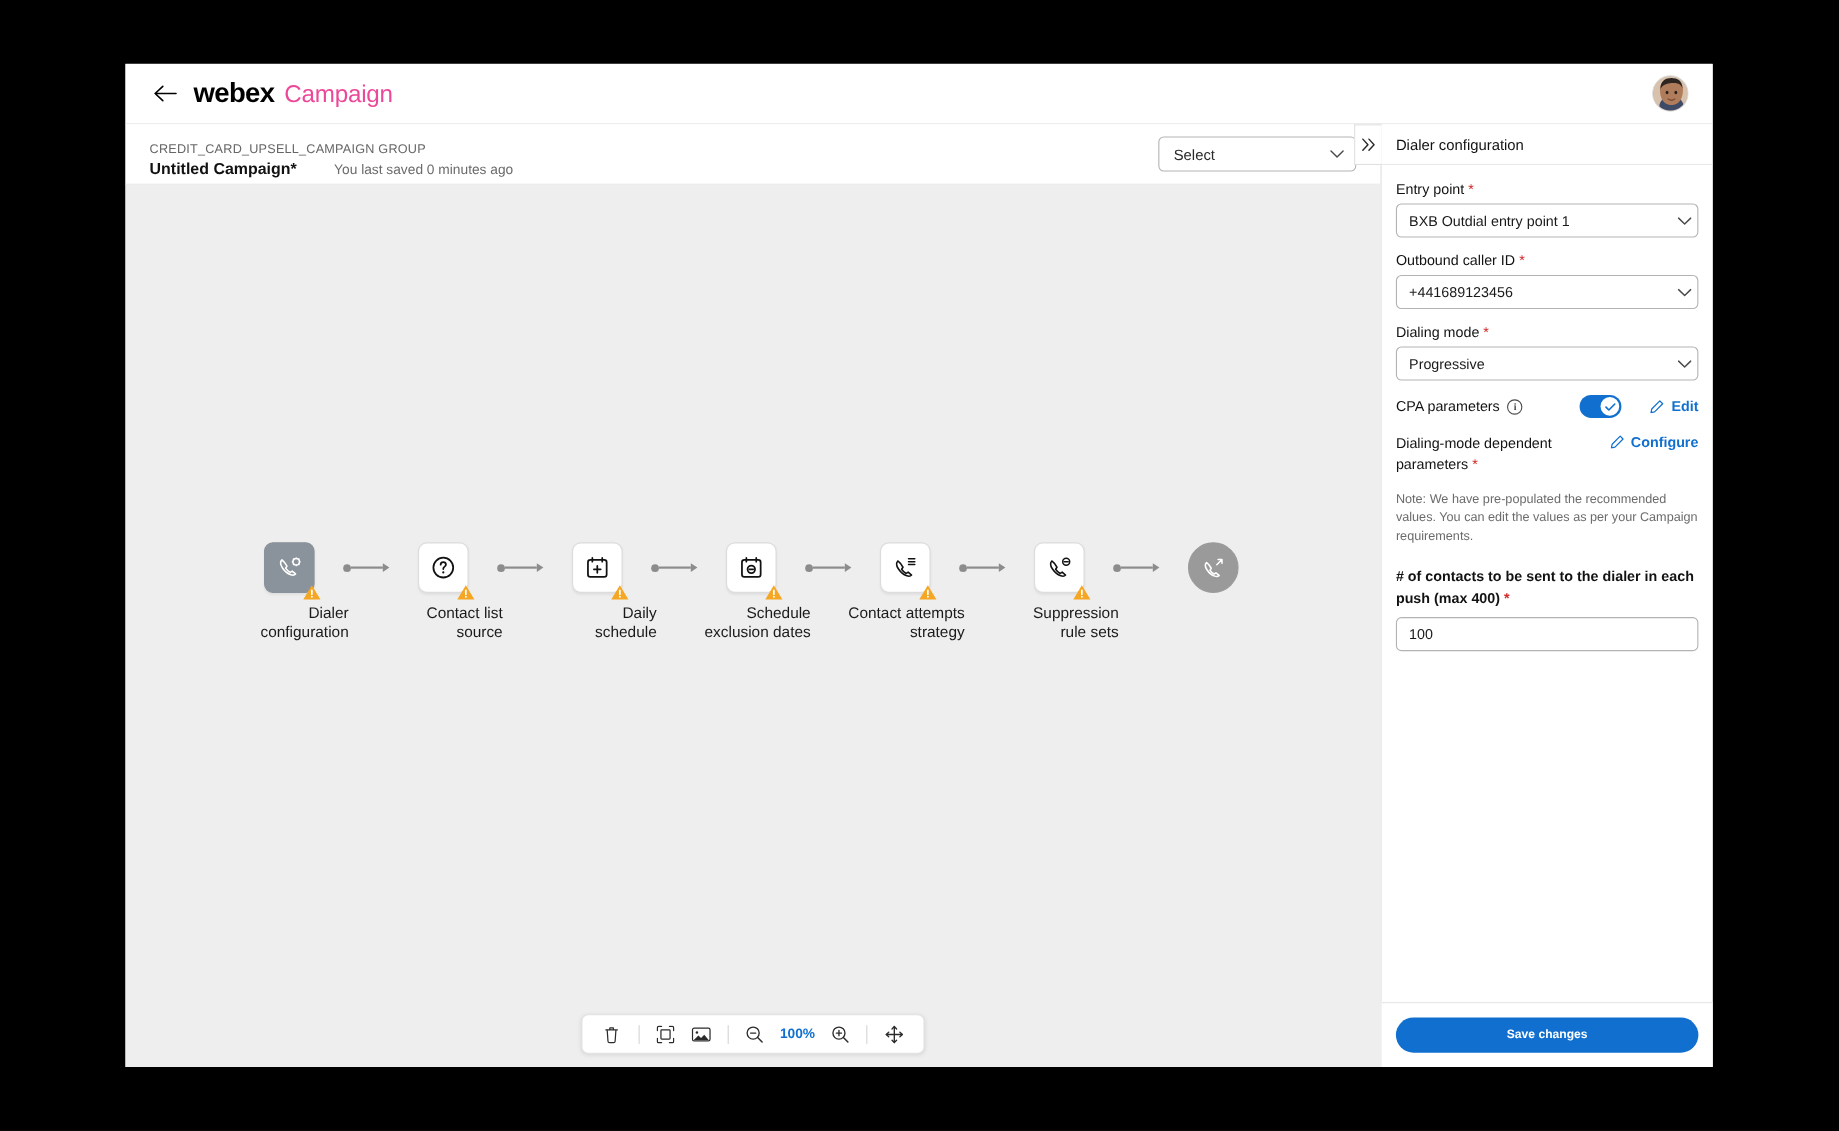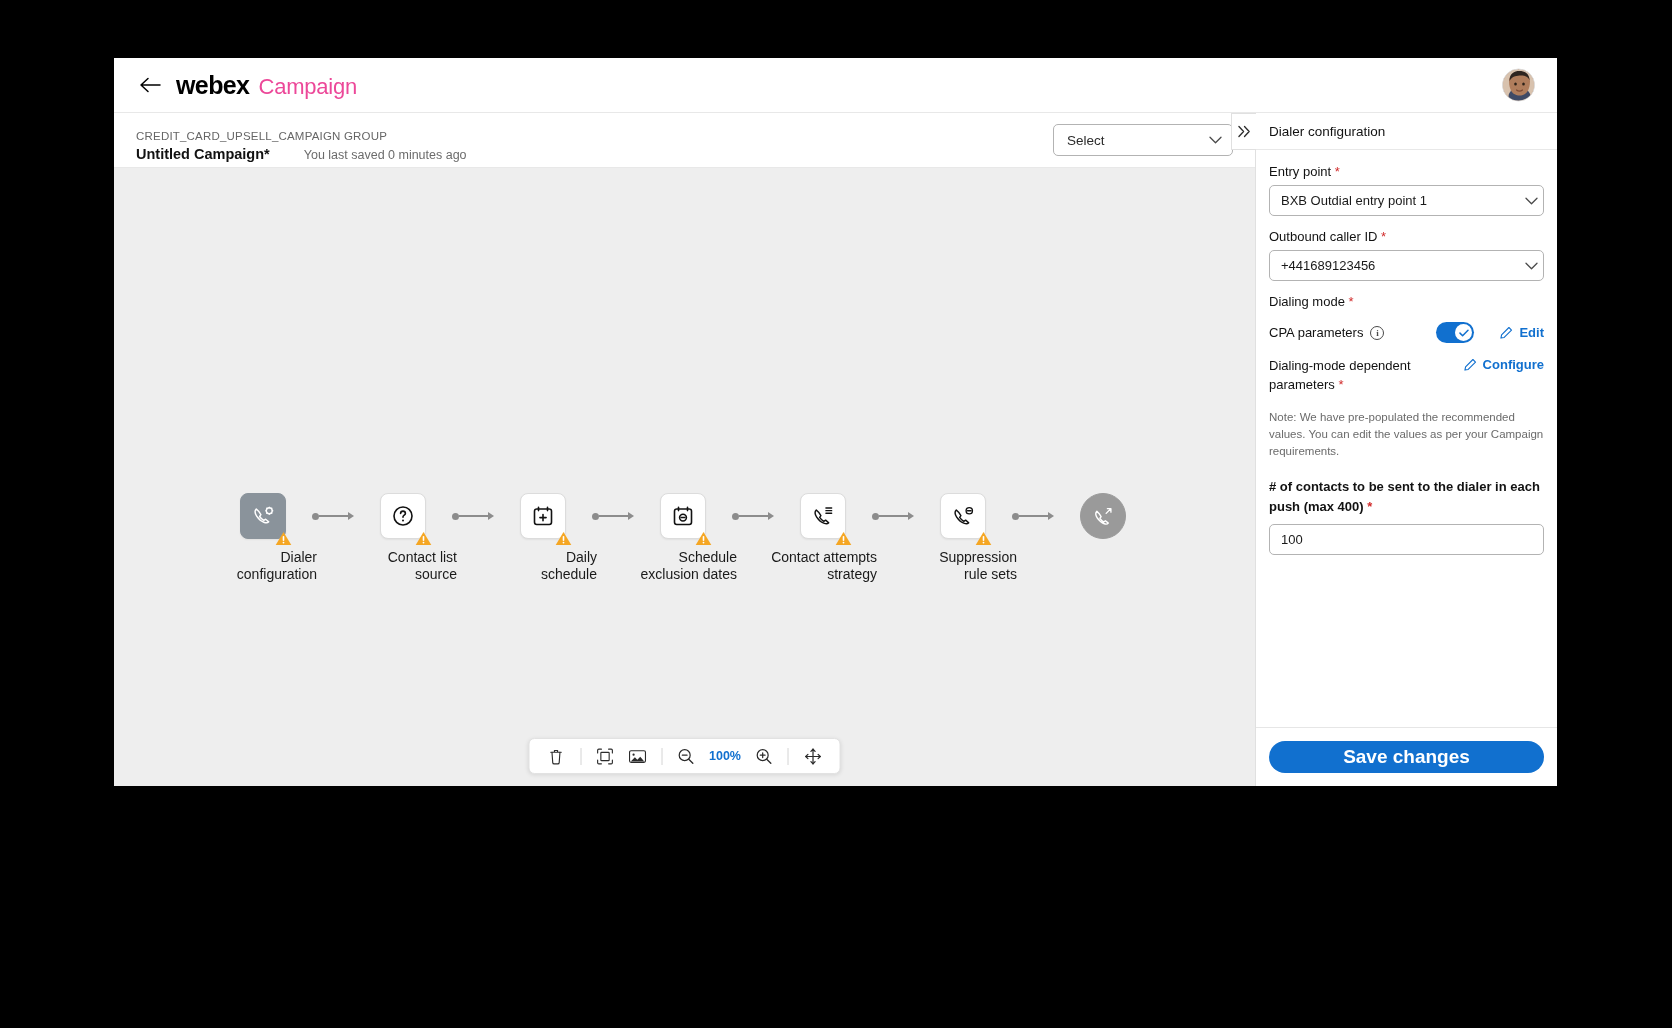--- a/index.html
+++ b/index.html
@@ -8,21 +8,21 @@
     width: 1672px; height: 1028px;
     background: #000;
     font-family: "Liberation Sans", "DejaVu Sans", sans-serif;
     overflow: hidden;
   }
 
   
   .app {
     position: absolute;
     left: 114px; top: 58px;
-    width: 1443px; height: 728px;
+    width: 1443px; height: 912px;
     background: #ffffff;
     display: flex; flex-direction: column;
     overflow: hidden;
   }
 
   
   .topbar {
     height: 55px; flex: 0 0 55px;
     display: flex; align-items: center;
     padding: 0 22px;
@@ -235,21 +235,21 @@
     font-size: 13px; color: #121212; font-weight: 700; line-height: 1.5; margin-bottom: 8px;
   }
   .panel-foot {
     flex: 0 0 auto; border-top: 1px solid #e6e6e6;
     padding: 13px;
     background: #fff;
   }
   .save-btn {
     width: 100%; height: 32px; border: none; border-radius: 16px;
     background: #1170cf; color: #fff;
-    font-size: 19px; font-weight: 700; cursor: pointer;
+    font-size: 11px; font-weight: 700; cursor: pointer;
     font-family: "Liberation Sans", sans-serif;
   }
 </style>
 </head>
 <body>
 
 <div class="app">
 
   <div class="topbar">
     <div class="back-btn">
@@ -550,20 +550,26 @@
               <path d="M1 1.3L6.5 6.7 12 1.3" stroke="#4a4a4a" stroke-width="1.3" stroke-linecap="round" stroke-linejoin="round"></path>
             </svg>
           </div>
         </div>
 
         <div class="field">
           <span class="f-label">
             <span>Dialing mode</span>
             <span class="req">*</span>
           </span>
+          <div class="f-control">
+            <span>Progressive</span>
+            <svg width="13" height="8" viewBox="0 0 13 8" fill="none">
+              <path d="M1 1.3L6.5 6.7 12 1.3" stroke="#4a4a4a" stroke-width="1.3" stroke-linecap="round" stroke-linejoin="round"></path>
+            </svg>
+          </div>
         </div>
 
         <div class="row-between">
           <span class="inline-lbl">
             <span>CPA parameters</span>
             <span class="info-ic">i</span>
           </span>
           <span class="inline-lbl" style="gap:26px;align-items:center;">
             <span class="toggle">
               <span class="knob">

